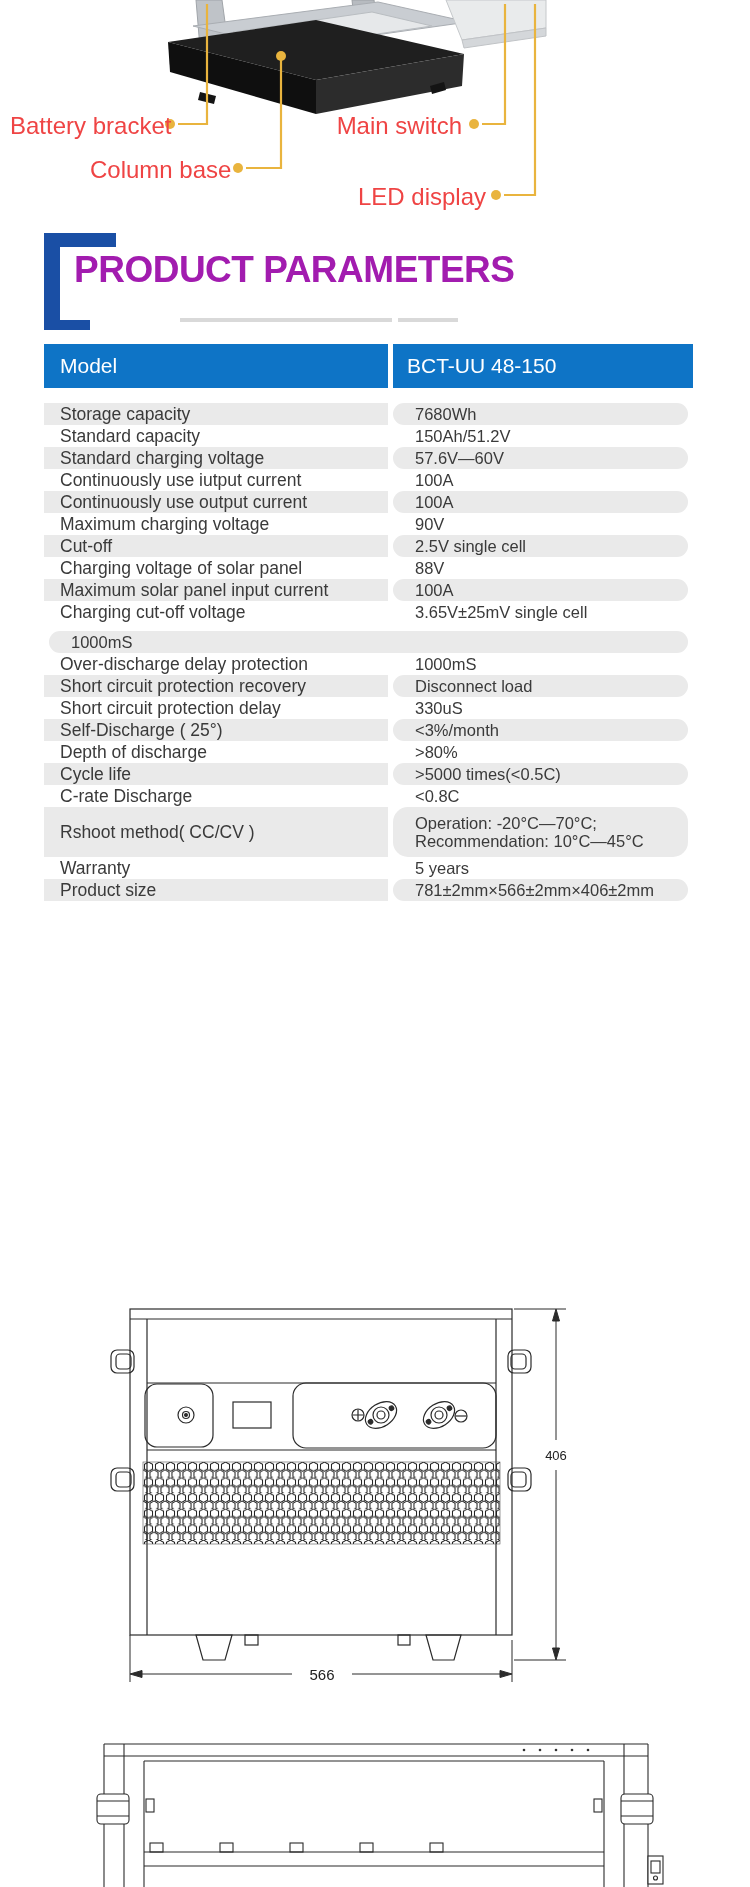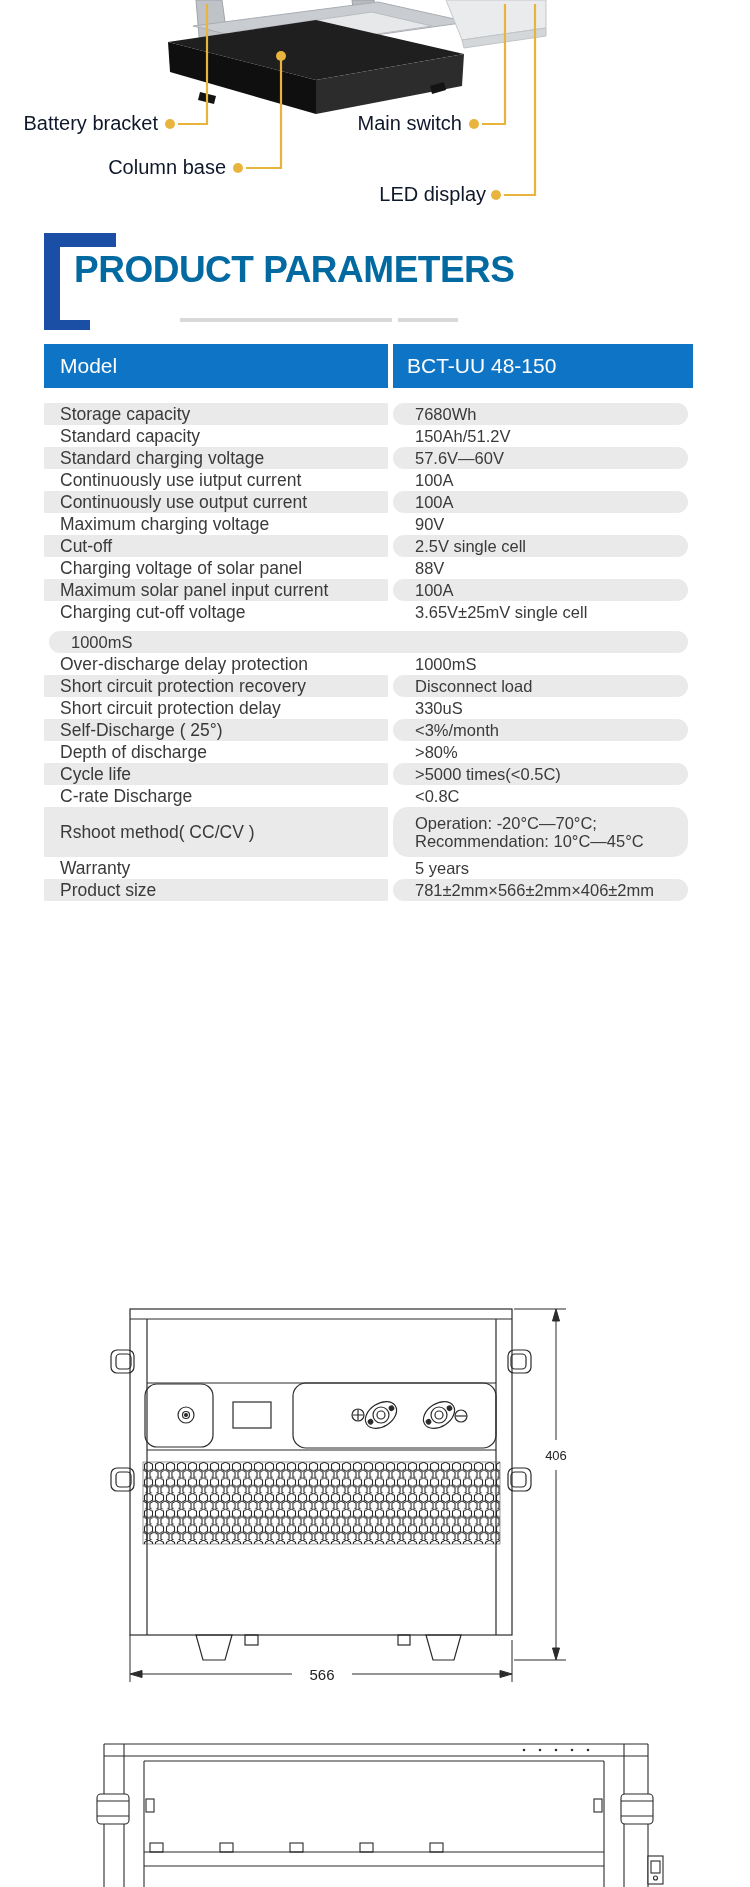--- a/index.html
+++ b/index.html
@@ -1,27 +1,27 @@
 <!DOCTYPE html>
 <html><head>
 <meta charset="utf-8">
 <style>
   html,body{margin:0;padding:0;background:#fff;}
   .page{position:relative;width:750px;height:1887px;background:#fff;overflow:hidden;
         font-family:"Liberation Sans","DejaVu Sans",sans-serif;}
   
   .hero{position:absolute;left:0;top:0;width:750px;height:230px;}
   .hero svg{position:absolute;left:0;top:0;}
-  .callout-label{position:absolute;font-size:20px;color:#0f172a;text-align:right;white-space:nowrap;}
+  .callout-label{position:absolute;font-size:24px;color:#ef4444;text-align:right;white-space:nowrap;}
   
   .bracket{position:absolute;left:44px;top:233px;width:56px;height:73px;
            border-left:16px solid #1a4fa5;border-top:14px solid #1a4fa5;}
   .bracket::after{content:"";position:absolute;left:-16px;bottom:-10px;width:46px;height:10px;background:#1a4fa5;}
   .section-title{position:absolute;left:74px;top:251px;font-size:37px;font-weight:bold;
-                 letter-spacing:-0.5px;color:#0369a1;line-height:1;margin:0;}
+                 letter-spacing:-0.5px;color:#a21caf;line-height:1;margin:0;}
   .underline{position:absolute;left:180px;top:318px;height:4px;}
   .underline .seg{display:inline-block;height:4px;background:#d9d9d9;vertical-align:top;}
   .underline .seg.long{width:212px;margin-right:6px;}
   .underline .seg.short{width:60px;}
   
   .thead{position:absolute;left:44px;top:344px;width:649px;height:44px;display:flex;}
   .thead .cell{background:#0e74c6;color:#fff;display:flex;align-items:center;font-size:21px;}
   .thead .label{width:344px;padding-left:16px;box-sizing:border-box;}
   .thead .gutter{width:5px;background:#fff;}
   .thead .value{flex:1;padding-left:14px;box-sizing:border-box;}

